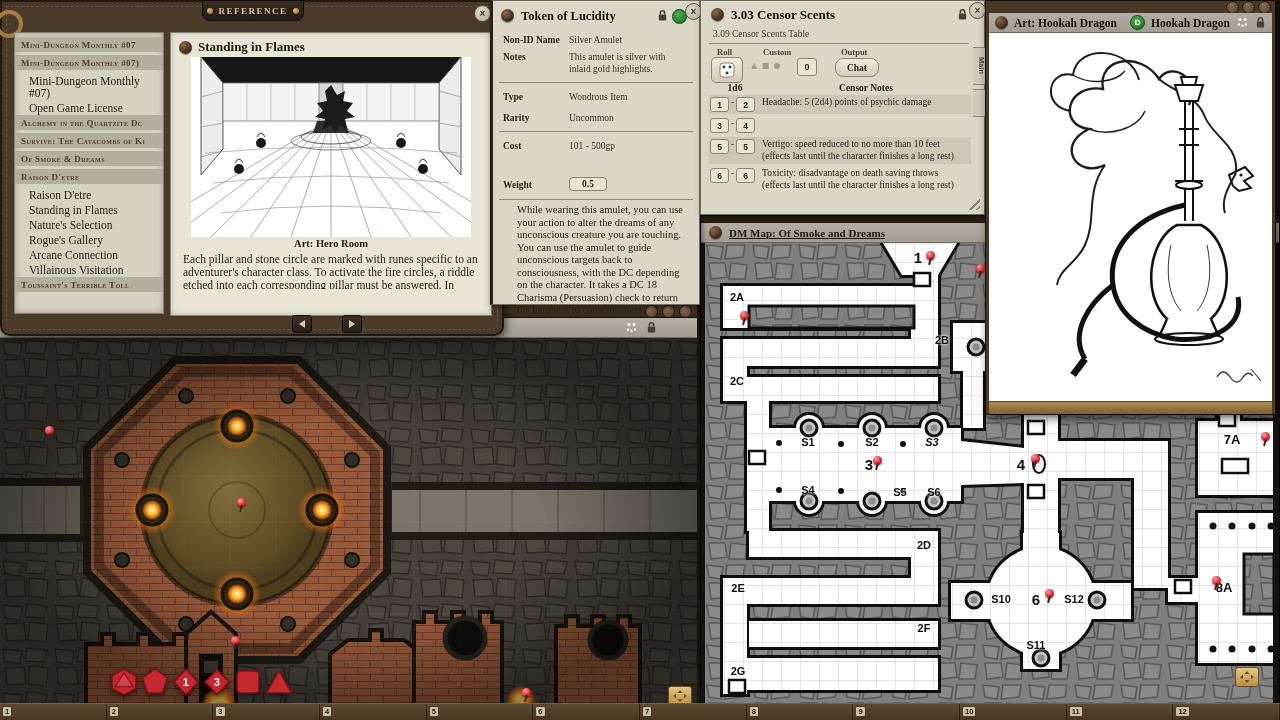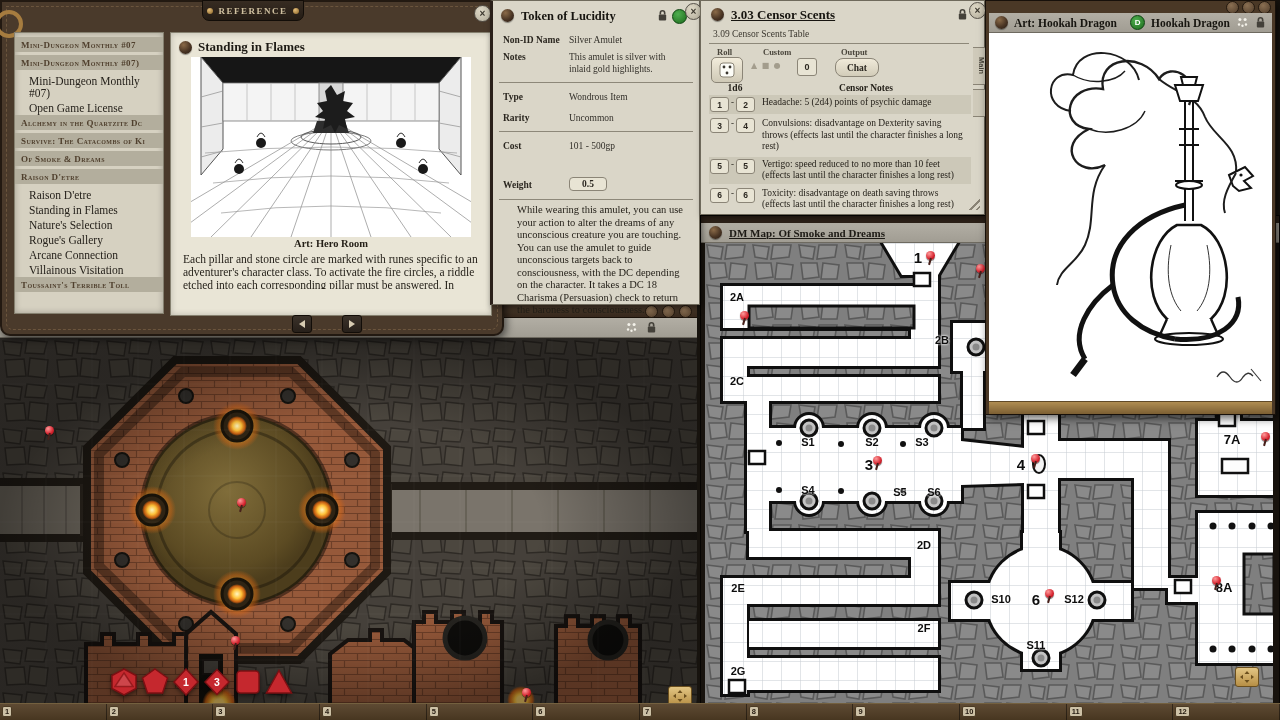--- a/index.html
+++ b/index.html
@@ -406,21 +406,21 @@
         <ellipse cx="334" cy="221" rx="6" ry="9" fill="#f4f4f4" stroke="#111" stroke-width="2"></ellipse>
         <rect x="517" y="216" width="26" height="14" fill="#fdfdfd" stroke="#111" stroke-width="2.5"></rect>
       </svg>
       <div id="map-labels">
           <span class="mlabel big" style="left: 213px; top: 14px;">1</span>
           <span class="mlabel" style="left: 32px; top: 54px;">2A</span>
           <span class="mlabel" style="left: 237px; top: 97px;">2B</span>
           <span class="mlabel" style="left: 32px; top: 138px;">2C</span>
           <span class="mlabel" style="left: 103px; top: 199px;">S1</span>
           <span class="mlabel" style="left: 167px; top: 199px;">S2</span>
-          <span class="mlabel" style="left: 217px; top: 199px;">S3</span>
+          <span class="mlabel" style="left: 227px; top: 199px; font-style: italic;">S3</span>
           <span class="mlabel big" style="left: 164px; top: 221px;">3</span>
           <span class="mlabel" style="left: 103px; top: 247px;">S4</span>
           <span class="mlabel" style="left: 167px; top: 249px; margin-left: 28px;">S5</span>
           <span class="mlabel" style="left: 229px; top: 249px;">S6</span>
           <span class="mlabel" style="left: 219px; top: 302px;">2D</span>
           <span class="mlabel" style="left: 33px; top: 345px;">2E</span>
           <span class="mlabel" style="left: 219px; top: 385px;">2F</span>
           <span class="mlabel" style="left: 33px; top: 428px;">2G</span>
           <span class="mlabel big" style="left: 316px; top: 221px;">4</span>
           <span class="mlabel" style="left: 296px; top: 356px;">S10</span>
@@ -638,21 +638,21 @@
   </div>
 
   <div id="censor-window" class="abs">
     <div class="side-tab" style="left:272px;top:46px;height:36px;">
         <span>Main</span>
       </div>
     <div class="side-tab" style="left:272px;top:88px;height:26px;">
         <span></span>
       </div>
     <span class="abs linkdot" style="left:10px;top:7px;"></span>
-    <div class="abs" style="left:30px;top:6px;text-decoration:underline;" id="censor-title">3.03 Censor Scents</div>
+    <div class="abs" style="left:30px;top:6px;" id="censor-title">3.03 Censor Scents</div>
     <span class="abs icon" style="left:256px;top:7px;">
       <svg viewBox="0 0 10 12" width="11" height="13">
           <path d="M3 5V3.6a2 2 0 0 1 4 0V5" fill="none" stroke="#44413a" stroke-width="1.5"></path>
           <rect x="1.6" y="5" width="6.8" height="5.6" rx="1" fill="#44413a"></rect>
         </svg>
     </span>
     <div class="abs closebtn" style="left:268px;top:1px;">×</div>
     <div class="abs" style="left:12px;top:28px;" id="censor-subtitle">3.09 Censor Scents Table</div>
     <div class="abs hr" style="left:8px;top:42px;width:260px;"></div>
     <span class="abs ctrl-label" style="left:16px;top:46px;">Roll</span>
@@ -677,21 +677,20 @@
         <div class="c-row shade">
           <span class="numbox">1</span>
           <span class="c-dash">-</span>
           <span class="numbox">2</span>
           <span class="c-text">Headache: 5 (2d4) points of psychic damage</span>
         </div>
         <div class="c-row">
           <span class="numbox">3</span>
           <span class="c-dash">-</span>
           <span class="numbox">4</span>
-          <span class="c-text">Convulsions: disadvantage on Dexterity saving throws (effects last until the character finishes a long rest)</span>
         </div>
         <div class="c-row shade">
           <span class="numbox">5</span>
           <span class="c-dash">-</span>
           <span class="numbox">5</span>
           <span class="c-text">Vertigo: speed reduced to no more than 10 feet (effects last until the character finishes a long rest)</span>
         </div>
         <div class="c-row">
           <span class="numbox">6</span>
           <span class="c-dash">-</span>

